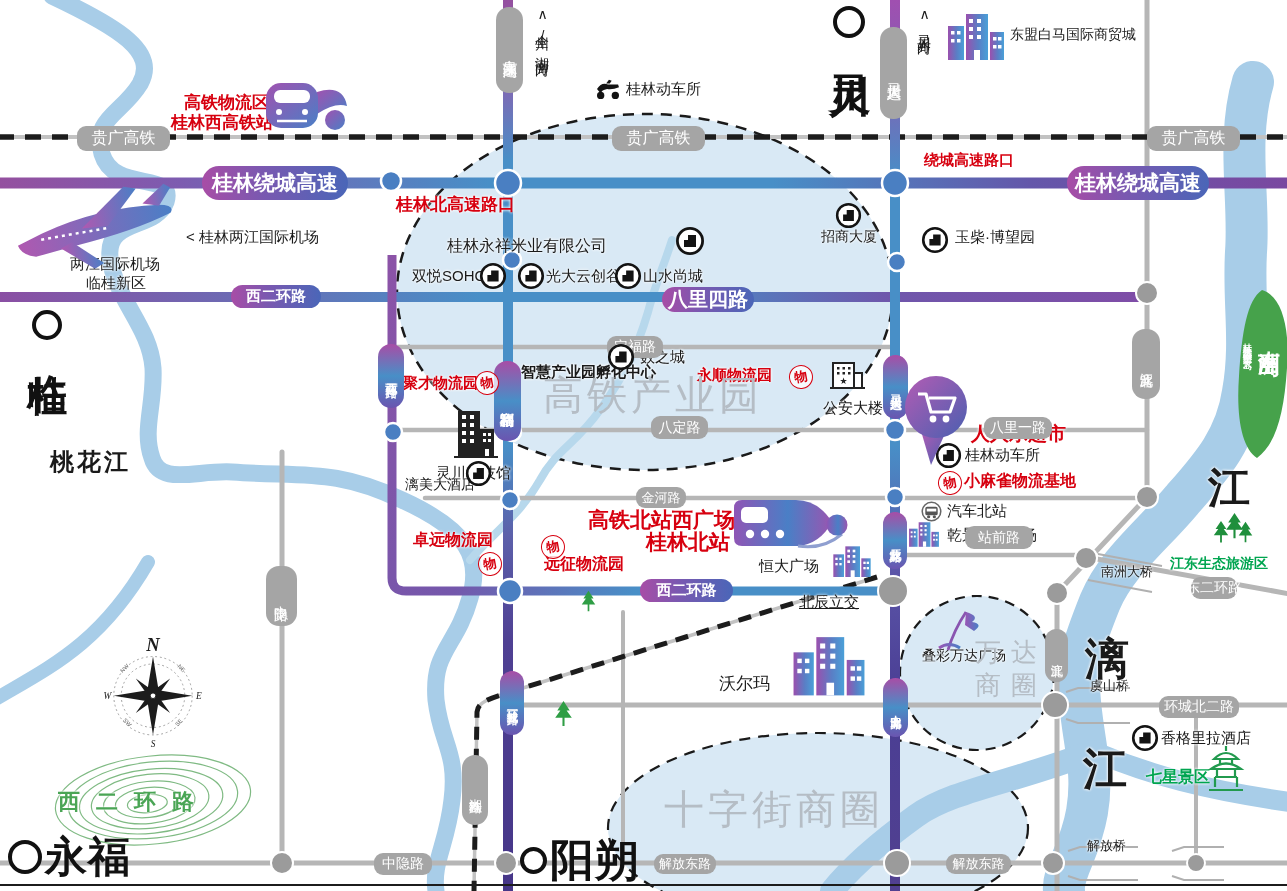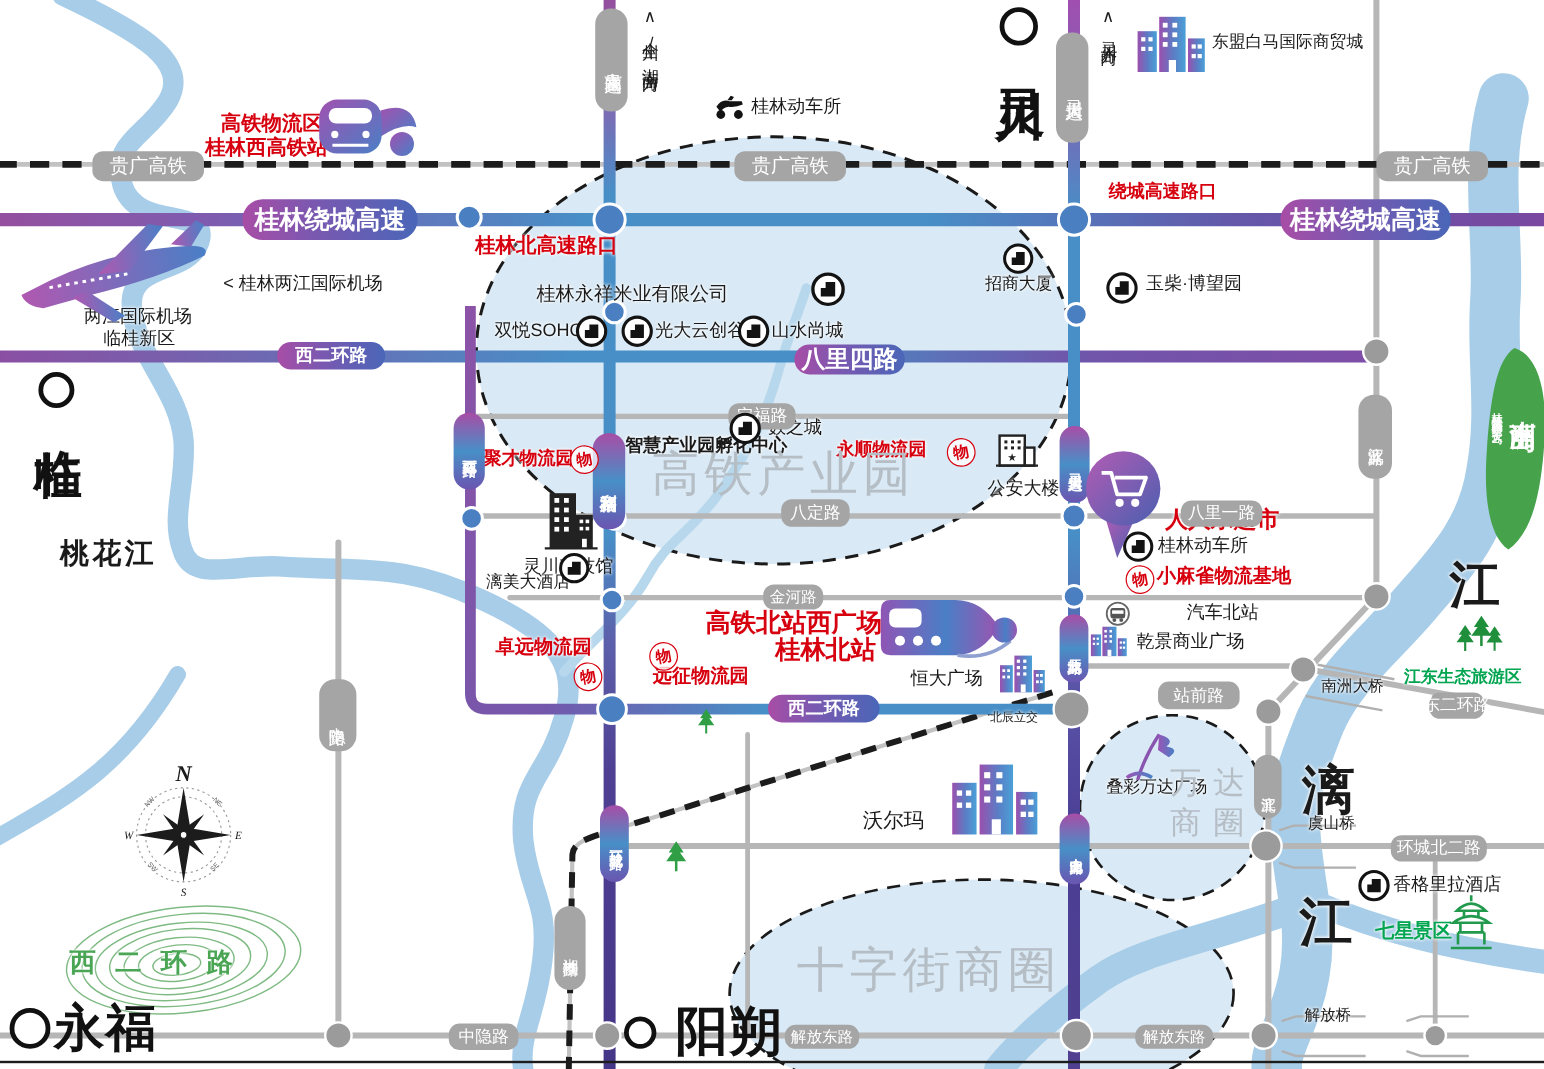--- a/index.html
+++ b/index.html
@@ -207,24 +207,24 @@
       <span class="lbl blk" style="left: 955px; top: 228px; font-size: 15px;">玉柴·博望园</span>
       <span class="lbl blk" style="left: 412px; top: 267px; font-size: 15px;">双悦SOHO</span>
       <span class="lbl blk" style="left: 546px; top: 267px; font-size: 15px;">光大云创谷</span>
       <span class="lbl blk" style="left: 643px; top: 267px; font-size: 15px;">山水尚城</span>
       <span class="lbl blk" style="left: 640px; top: 348px; font-size: 15px;">数之城</span>
       <span class="lbl blk" style="left: 436px; top: 464px; font-size: 15px;">灵川科技馆</span>
       <span class="lbl blk bold" style="left: 521px; top: 363px; font-size: 15px;">智慧产业园孵化中心</span>
       <span class="lbl blk" style="left: 823px; top: 399px; font-size: 15px;">公安大楼</span>
       <span class="lbl blk" style="left: 405px; top: 476px; font-size: 14px;">漓美大酒店</span>
       <span class="lbl blk" style="left: 965px; top: 446px; font-size: 15px;">桂林动车所</span>
-      <span class="lbl blk" style="left: 947px; top: 502px; font-size: 15px; margin-left: 42px;">汽车北站</span>
+      <span class="lbl blk" style="left: 947px; top: 502px; font-size: 15px;">汽车北站</span>
       <span class="lbl blk" style="left: 947px; top: 526px; font-size: 15px;">乾景商业广场</span>
       <span class="lbl blk" style="left: 759px; top: 557px; font-size: 15px;">恒大广场</span>
-      <span class="lbl blk" style="left: 825px; top: 593px; font-size: 10px;">北辰立交</span>
+      <span class="lbl blk" style="left: 799px; top: 593px; font-size: 15px; text-decoration: underline;">北辰立交</span>
       <span class="lbl blk" style="left: 922px; top: 647px; font-size: 14px;">叠彩万达广场</span>
       <span class="lbl blk" style="left: 719px; top: 674px; font-size: 17px;">沃尔玛</span>
       <span class="lbl blk" style="left: 1090px; top: 678px; font-size: 13px;">虞山桥</span>
       <span class="lbl blk" style="left: 1101px; top: 564px; font-size: 13px;">南洲大桥</span>
       <span class="lbl blk" style="left: 1161px; top: 729px; font-size: 15px;">香格里拉酒店</span>
       <span class="lbl blk" style="left: 1087px; top: 838px; font-size: 13px;">解放桥</span>
       <span class="lbl grn" style="left: 1170px; top: 555px; font-size: 14px;">江东生态旅游区</span>
       <span class="lbl grn" style="left: 1146px; top: 768px; font-size: 16px;">七星景区</span>
       <span class="lbl ludi" style="left: 58px; top: 789px; font-size: 22px;">西二环路</span>
       <span class="lbl blk taohua" style="left: 50px; top: 448px; font-size: 24px;">桃花江</span>
@@ -241,21 +241,21 @@
       <span class="lbl white vert" style="left: 1242px; top: 336px; font-size: 9px;">桂林生态旅游第一大岛</span>
       <div class="pill gray" style="left: 77px; top: 126px; width: 93px; height: 25px; font-size: 16px;">贵广高铁</div>
       <div class="pill gray" style="left: 612px; top: 126px; width: 93px; height: 25px; font-size: 16px;">贵广高铁</div>
       <div class="pill gray" style="left: 1147px; top: 126px; width: 93px; height: 25px; font-size: 16px;">贵广高铁</div>
       <div class="pill gray vert" style="left: 496px; top: 7px; width: 27px; height: 86px; font-size: 15px;">泉南高速</div>
       <div class="pill gray vert" style="left: 880px; top: 27px; width: 27px; height: 92px; font-size: 15px;">灵川大道</div>
       <div class="pill gray" style="left: 607px; top: 336px; width: 56px; height: 22px; font-size: 14px;">定福路</div>
       <div class="pill gray" style="left: 651px; top: 416px; width: 57px; height: 23px; font-size: 14px;">八定路</div>
       <div class="pill gray" style="left: 984px; top: 417px; width: 68px; height: 22px; font-size: 14px;">八里一路</div>
       <div class="pill gray" style="left: 636px; top: 487px; width: 50px; height: 21px; font-size: 13px;">金河路</div>
-      <div class="pill gray" style="left: 965px; top: 568px; width: 68px; height: 23px; font-size: 14px;">站前路</div>
+      <div class="pill gray" style="left: 965px; top: 526px; width: 68px; height: 23px; font-size: 14px;">站前路</div>
       <div class="pill gray" style="left: 1191px; top: 577px; width: 46px; height: 22px; font-size: 14px; font-family: Liberation Mono, monospace;">东二环路</div>
       <div class="pill gray" style="left: 1159px; top: 696px; width: 80px; height: 22px; font-size: 14px;">环城北二路</div>
       <div class="pill gray vert" style="left: 1132px; top: 329px; width: 28px; height: 70px; font-size: 13px;">滨江北路</div>
       <div class="pill gray vert" style="left: 1045px; top: 629px; width: 23px; height: 53px; font-size: 12px;">滨江北</div>
       <div class="pill gray vert" style="left: 266px; top: 566px; width: 31px; height: 60px; font-size: 14px;">中隐路</div>
       <div class="pill gray" style="left: 374px; top: 853px; width: 58px; height: 22px; font-size: 14px;">中隐路</div>
       <div class="pill gray" style="left: 654px; top: 854px; width: 62px; height: 20px; font-size: 13px;">解放东路</div>
       <div class="pill gray" style="left: 946px; top: 854px; width: 65px; height: 20px; font-size: 13px;">解放东路</div>
       <div class="pill gray vert" style="left: 462px; top: 755px; width: 26px; height: 70px; font-size: 13px;">湘桂铁路</div>
       <div class="pill ph" style="left: 202px; top: 166px; width: 146px; height: 34px; font-size: 21px; font-weight: bold;">桂林绕城高速</div>
@@ -274,21 +274,21 @@
         <span class="txt" style="font-size: 42px;">灵川</span>
       </div>
       <div class="city v" style="left: 27px; top: 310px; gap: 3px;">
         <span class="ring" style="width: 22px; height: 22px;"></span>
         <span class="txt" style="font-size: 40px;">临桂</span>
       </div>
       <div class="city" style="left: 8px; top: 836px; gap: 3px;">
         <span class="ring" style="width: 26px; height: 26px;"></span>
         <span class="txt" style="font-size: 42px;">永福</span>
       </div>
-      <div class="city" style="left: 520px; top: 838px; gap: 16px;">
+      <div class="city" style="left: 520px; top: 838px; gap: 3px;">
         <span class="ring" style="width: 19px; height: 19px;"></span>
         <span class="txt" style="font-size: 44px;">阳朔</span>
       </div>
       <div class="icon" style="left: 263px; top: 80px;"><svg width="88" height="54" viewBox="0 0 88 54">
           <defs>
             <linearGradient id="tgB" x1="0" y1="0" x2="1" y2="1">
               <stop offset="0" stop-color="#a052b0"></stop>
               <stop offset="1" stop-color="#4a7fc6"></stop>
             </linearGradient>
           </defs>

